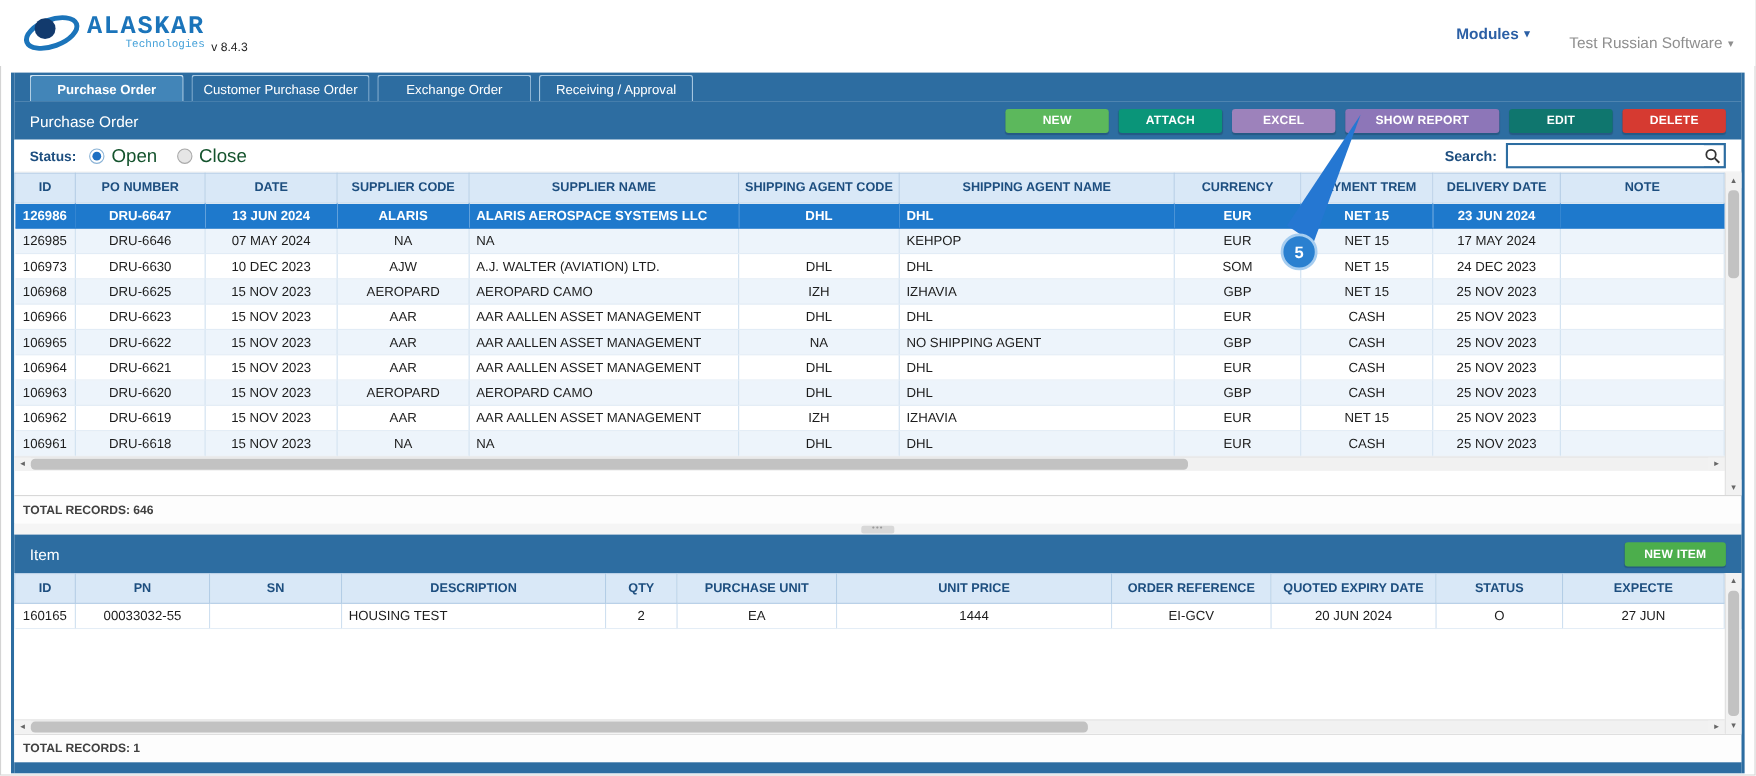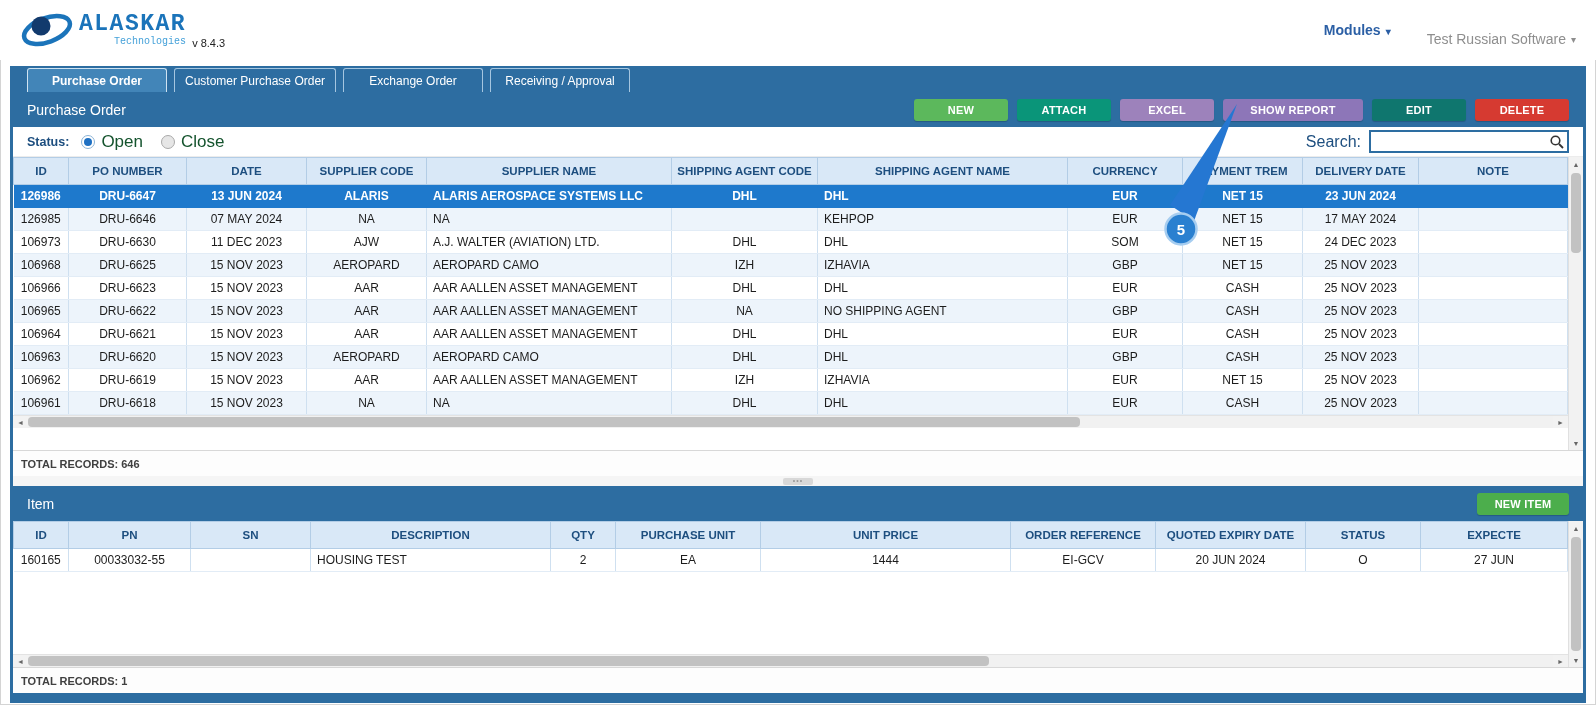--- a/index.html
+++ b/index.html
@@ -44,21 +44,21 @@
 
   .status-bar { height:30px; display:flex; align-items:center; background:#fff; padding:0 14px; gap:12px; border-bottom:1px solid #ececec; flex:0 0 auto; }
   .status-label { font-size:12.5px; font-weight:bold; color:#1d4e7f; }
   .radio-group { display:flex; align-items:center; gap:18px; }
   .radio-opt { display:flex; align-items:center; gap:6px; cursor:pointer; }
   .radio { width:14px; height:14px; border-radius:50%; border:1px solid #8bb3d6; background:#fff; display:inline-block; position:relative; }
   .radio.checked::after { content:''; position:absolute; left:2px; top:2px; width:8px; height:8px; border-radius:50%; background:#1d6fc2; }
   .radio.unchecked { background:#e6e6e6; border-color:#a9a9a9; }
   .radio-label { font-size:17px; font-weight:normal; color:#14532d; }
   .search-wrap { margin-left:auto; display:flex; align-items:center; gap:8px; }
-  .search-label { font-size:16px; font-weight:normal; color:#1d4e7f; }
+  .search-label { font-size:13px; font-weight:bold; color:#1d4e7f; }
   .search-box { width:200px; height:23px; border:2px solid #2d6da1; background:#fff; display:flex; align-items:center; }
   .search-box input { flex:1; min-width:0; border:none; outline:none; height:100%; font-size:12px; padding:0 5px; font-family:"Liberation Sans", sans-serif; }
   .search-box svg { flex:0 0 auto; margin-right:2px; }
 
   
   .table-wrap { position:relative; background:#fff; }
   .po-wrap { height:293px; flex:0 0 auto; }
   .item-wrap { flex:1 1 auto; display:flex; flex-direction:column; min-height:0; }
   .grid { table-layout:fixed; width:calc(100% - 15px); border-collapse:collapse; }
   .grid thead th { background:#d9e8f7; height:27px; border:1px solid #b3cde6; font-size:11.5px; color:#1d4e7f;
@@ -219,21 +219,21 @@
             <td data-name="cell"></td>
             <td data-name="cell" class="al">KEHPOP</td>
             <td data-name="cell">EUR</td>
             <td data-name="cell">NET 15</td>
             <td data-name="cell">17 MAY 2024</td>
             <td data-name="cell"></td>
           </tr>
           <tr data-name="po-table-row">
             <td data-name="cell">106973</td>
             <td data-name="cell">DRU-6630</td>
-            <td data-name="cell">11 DEC 2023</td>
+            <td data-name="cell">10 DEC 2023</td>
             <td data-name="cell">AJW</td>
             <td data-name="cell" class="al">A.J. WALTER (AVIATION) LTD.</td>
             <td data-name="cell">DHL</td>
             <td data-name="cell" class="al">DHL</td>
             <td data-name="cell">SOM</td>
             <td data-name="cell">NET 15</td>
             <td data-name="cell">24 DEC 2023</td>
             <td data-name="cell"></td>
           </tr>
           <tr data-name="po-table-row">

